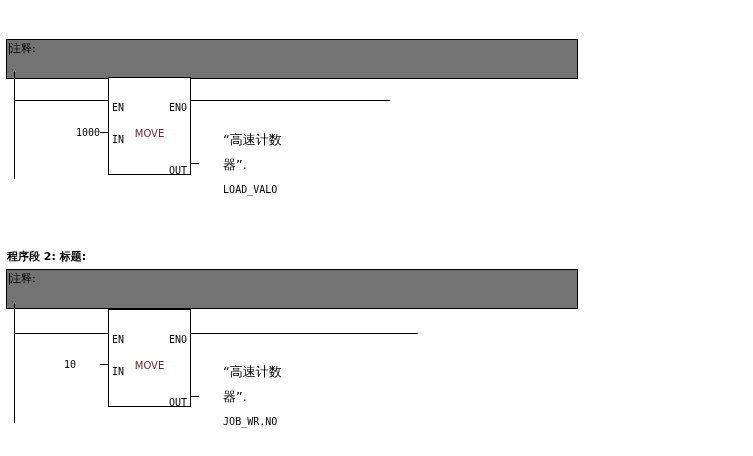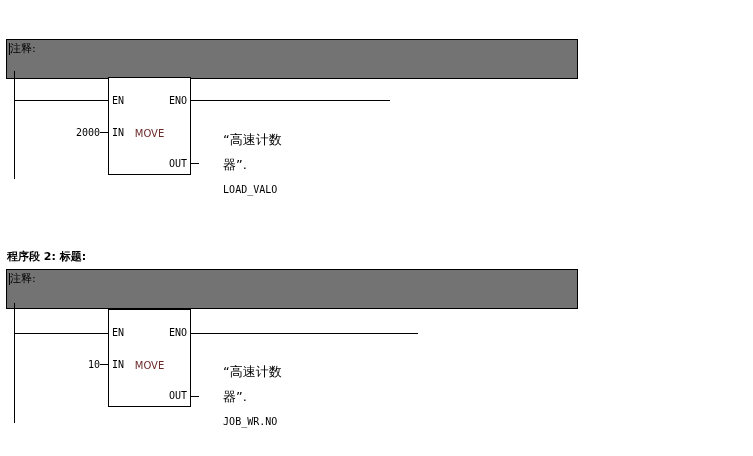--- a/index.html
+++ b/index.html
@@ -88,20 +88,21 @@
     left: 0;
     margin-top: 48px;
   }
   .pin-label {
     position: absolute;
     font-family: "DejaVu Sans Mono", monospace;
     font-size: 10px;
     line-height: 11px;
     color: #000000;
     white-space: nowrap;
+    margin-top: 7px;
   }
   .pin-left  { left: 3px; }
   .pin-right { right: 3px; text-align: right; }
 
   .operand {
     position: absolute;
     font-family: "DejaVu Sans Mono", monospace;
     font-size: 10px;
     line-height: 11px;
     color: #000000;
@@ -142,21 +143,21 @@
   <div class="wire-h" style="left:190px; top:163px; width:9px;"></div>
 
   <div class="fb-box" style="left:108px; top:77px; width:83px; height:98px;">
     <span class="fb-title">MOVE</span>
     <span class="pin-label pin-left" style="top:17px;">EN</span>
     <span class="pin-label pin-right" style="top:17px;">ENO</span>
     <span class="pin-label pin-left" style="top:49px;">IN</span>
     <span class="pin-label pin-right" style="top:80px;">OUT</span>
   </div>
 
-  <div class="operand" style="left:40px; top:127px; width:60px;">2000</div>
+  <div class="operand" style="left:40px; top:127px; width:60px;">1000</div>
 
   <div class="out-operand" style="left:199px; top:122px;">
     <span class="cjk">“高速计数</span><br>
     <span class="cjk">器”.</span><br>
     <span>LOAD_VALO</span>
   </div>
 </div>
 
 <div class="network-title" style="left:7px; top:219px;margin-top:31px;">程序段 2: 标题:</div>
 
@@ -173,20 +174,20 @@
   <div class="wire-h" style="left:190px; top:396px; width:9px;"></div>
 
   <div class="fb-box" style="left:108px; top:309px; width:83px; height:98px;">
     <span class="fb-title">MOVE</span>
     <span class="pin-label pin-left" style="top:17px;">EN</span>
     <span class="pin-label pin-right" style="top:17px;">ENO</span>
     <span class="pin-label pin-left" style="top:49px;">IN</span>
     <span class="pin-label pin-right" style="top:80px;">OUT</span>
   </div>
 
-  <div class="operand" style="left:40px; top:359px; width:60px;">10</div>
+  <div class="operand" style="left:40px; top:359px; width:60px;text-align:center;">10</div>
 
   <div class="out-operand" style="left:199px; top:354px;">
     <span class="cjk">“高速计数</span><br>
     <span class="cjk">器”.</span><br>
     <span>JOB_WR.NO</span>
   </div>
 </div>
 
 </body></html>

